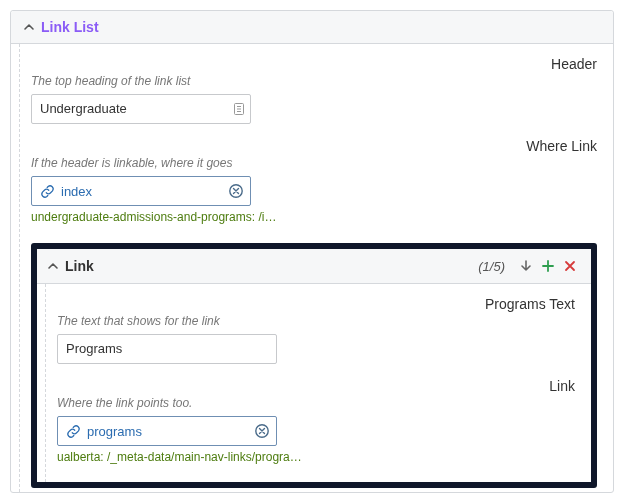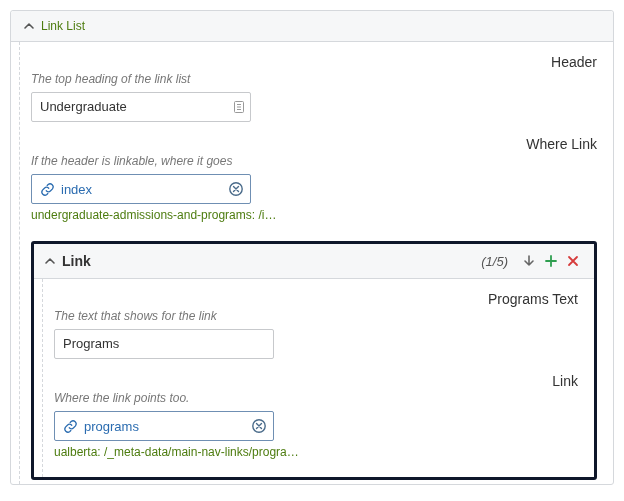--- a/index.html
+++ b/index.html
@@ -26,23 +26,23 @@
     border-radius: 3px 3px 0 0;
   }
   .collapse-icon {
     display: inline-flex;
     margin-right: 6px;
     font-size: 12px;
     color: #555;
     line-height:1;
   }
   .panel-title {
-    font-weight: 400;
-    font-size: 12px;
-    color: #4d7c0f;
+    font-weight: 700;
+    font-size: 14px;
+    color: #8b5cf6;
   }
   .panel-body {
     padding: 12px 16px 4px 16px;
     position:relative;
   }
   .panel-body::before{
     content:"";
     position:absolute;
     left:8px; top:0; bottom:0;
     border-left:1px dashed #d5d8dc;
@@ -98,21 +98,21 @@
     color: #4d7c0f;
     margin-top: 4px;
     white-space: nowrap;
     overflow: hidden;
     text-overflow: ellipsis;
     width: 250px;
   }
   .sub-panel {
     margin-top: 19px;
     margin-left:4px;
-    border: 3px solid #0f172a;
+    border: 6px solid #0f172a;
     border-radius: 3px;
     background:#fff;
   }
   .sub-header {
     display: flex;
     align-items: center;
     padding: 6px 10px;
     background: #f6f7f8;
     border-bottom: 1px solid #d5d8dc;
   }

